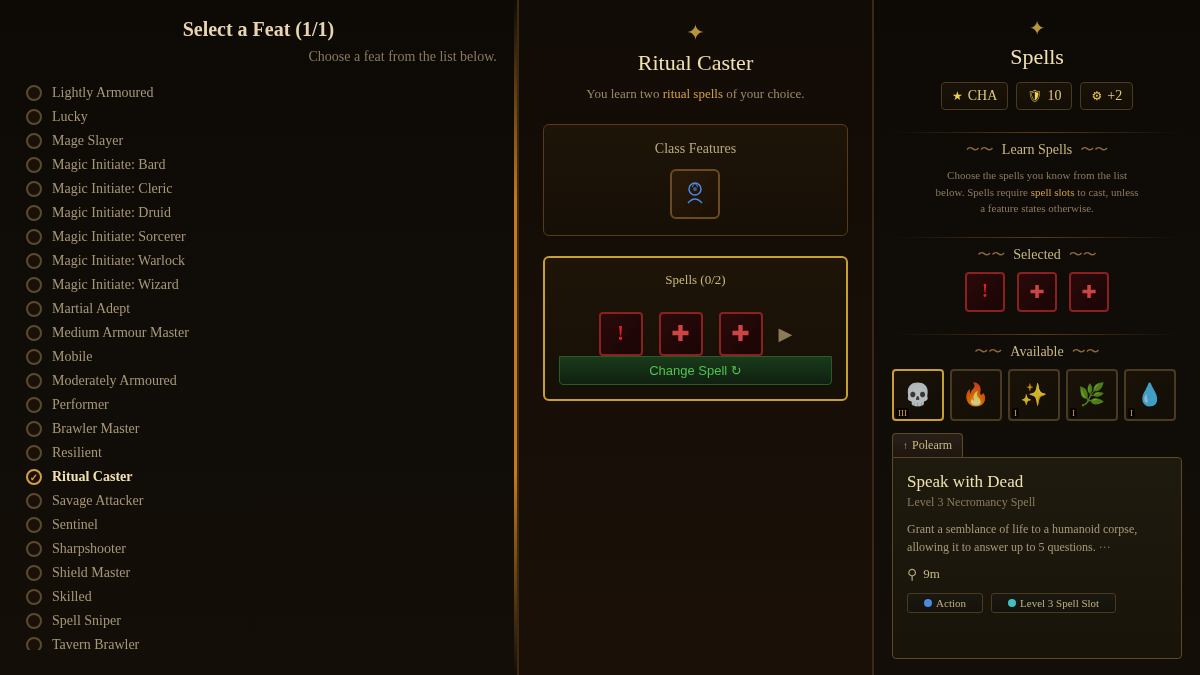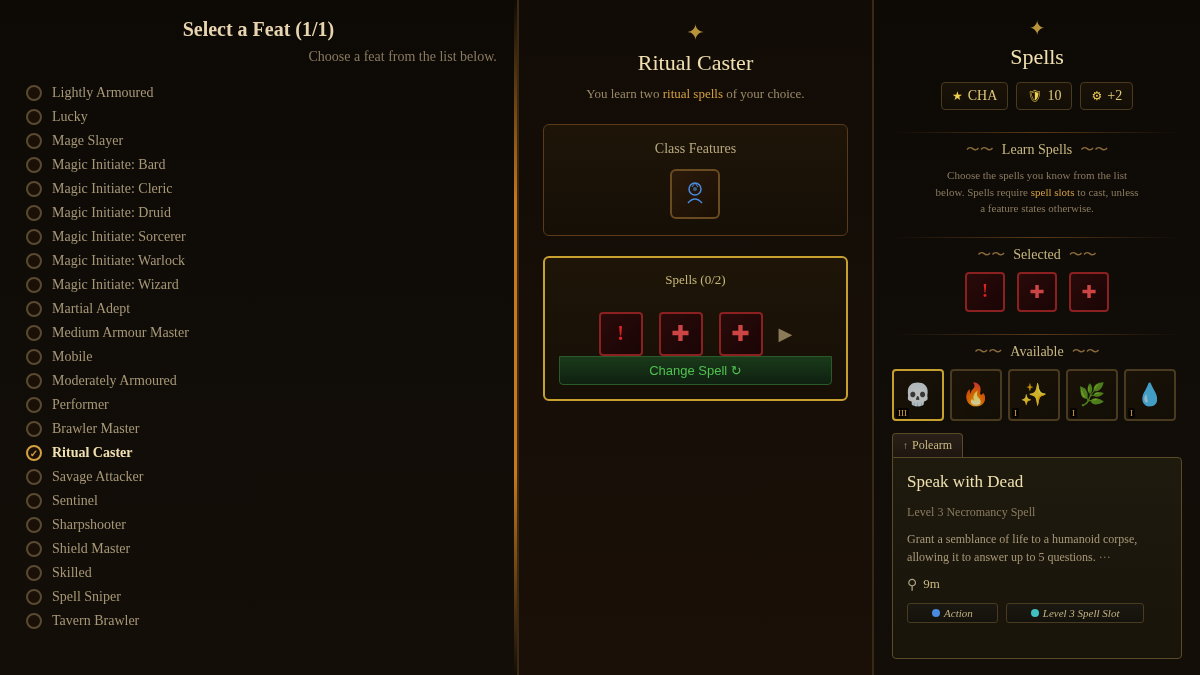--- a/index.html
+++ b/index.html
@@ -416,21 +416,21 @@
       background: linear-gradient(180deg, #1e1a0e, #18140a);
       border: 1px solid #5a4a28;
       border-radius: 0 4px 4px 4px;
       padding: 14px;
       flex: 1;
     }
 
     .spell-name {
       font-size: 17px;
       color: #f0e0b0;
-      margin-bottom: 13px;
+      margin-bottom: 3px;
     }
 
     .spell-type {
       font-size: 12px;
       color: #8a7a60;
       margin-bottom: 10px;
     }
 
     .spell-description {
       font-size: 12px;
@@ -464,24 +464,23 @@
       flex-wrap: wrap;
     }
 
     .spell-tag {
       display: flex;
       align-items: center;
       gap: 4px;
       background: linear-gradient(180deg, #1a1810, #14120c);
       border: 1px solid #4a3a20;
       border-radius: 3px;
-      padding: 3px 24px;
+      padding: 3px 16px;
       font-size: 11px;
       color: #c0b080;
-      font-style: italic;
     }
 
     .tag-dot {
       width: 8px;
       height: 8px;
       border-radius: 50%;
       background: #4a8adf;
     }
 
     .tag-dot.cyan { background: #40c0c0; }
@@ -554,20 +553,24 @@
           <div class="feat-radio"></div>
           <span>Moderately Armoured</span>
         </li>
         <li class="feat-item">
           <div class="feat-radio"></div>
           <span>Performer</span>
         </li>
         <li class="feat-item">
           <div class="feat-radio"></div>
           <span>Brawler Master</span>
+        </li>
+        <li class="feat-item">
+          <div class="feat-radio"></div>
+          <span>Resilient</span>
         </li>
         <li class="feat-item selected">
           <div class="feat-radio checked"></div>
           <span>Ritual Caster</span>
         </li>
         <li class="feat-item">
           <div class="feat-radio"></div>
           <span>Savage Attacker</span>
         </li>
         <li class="feat-item">

